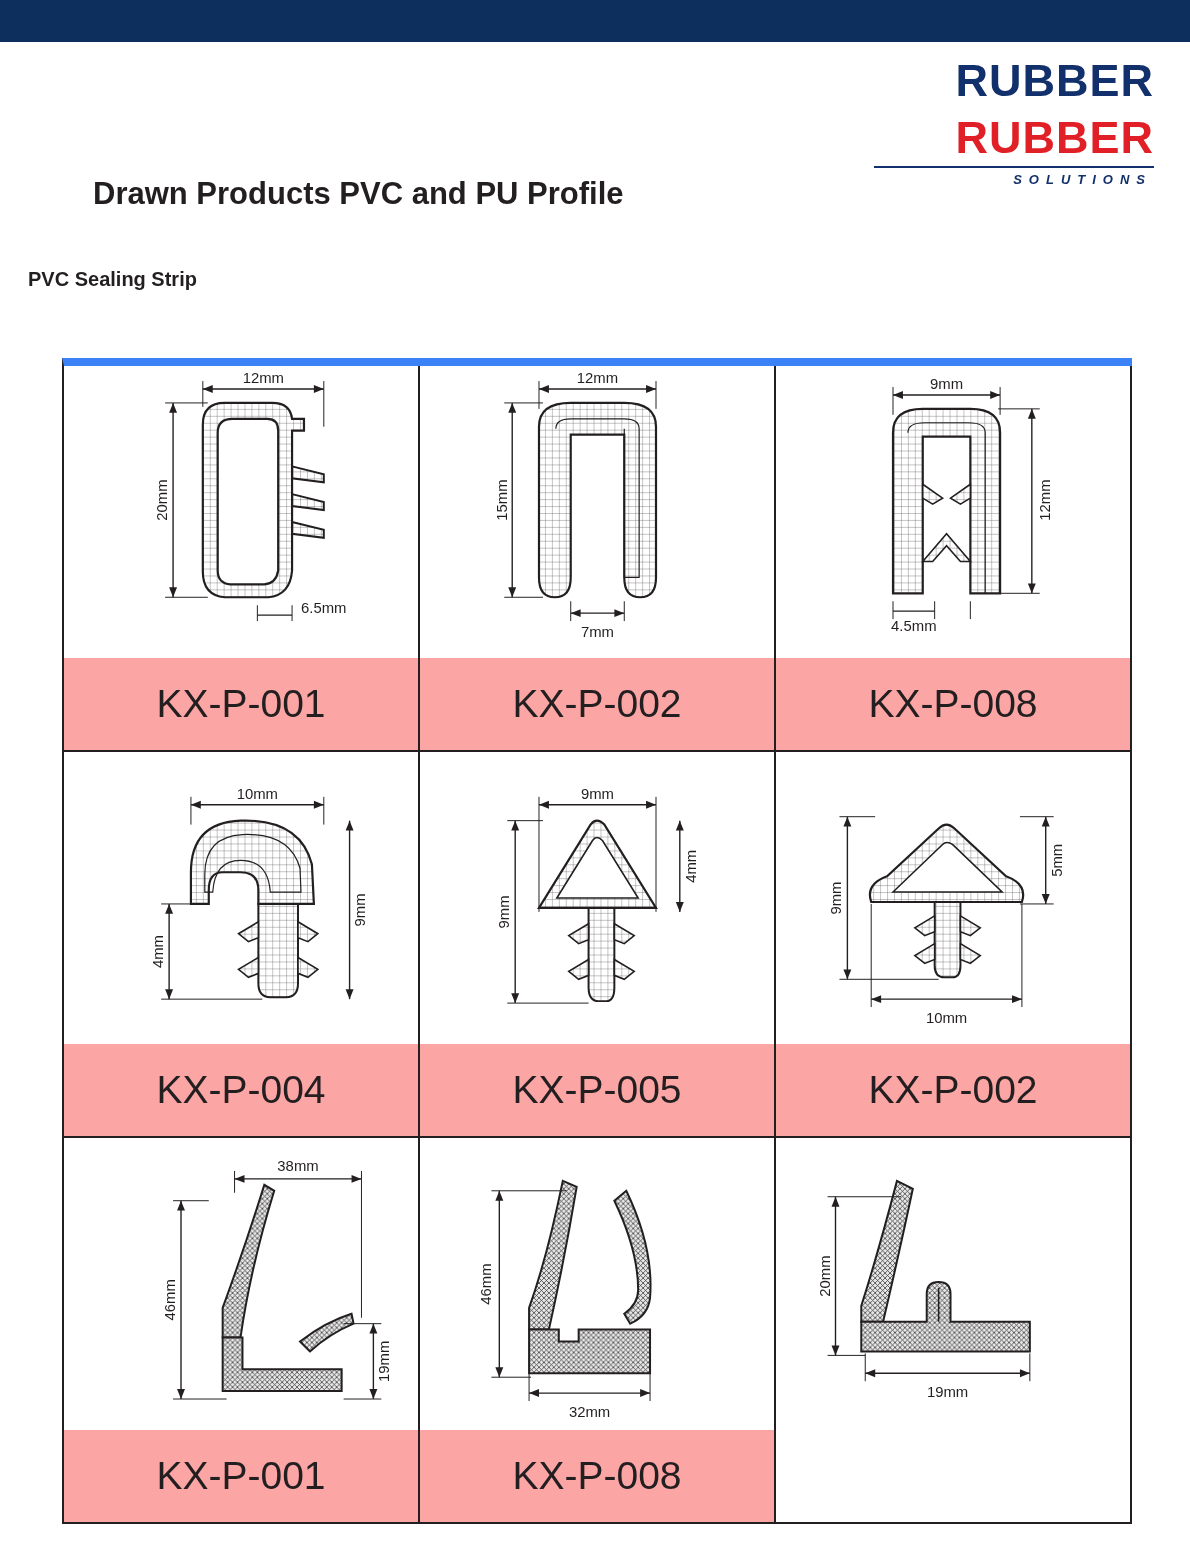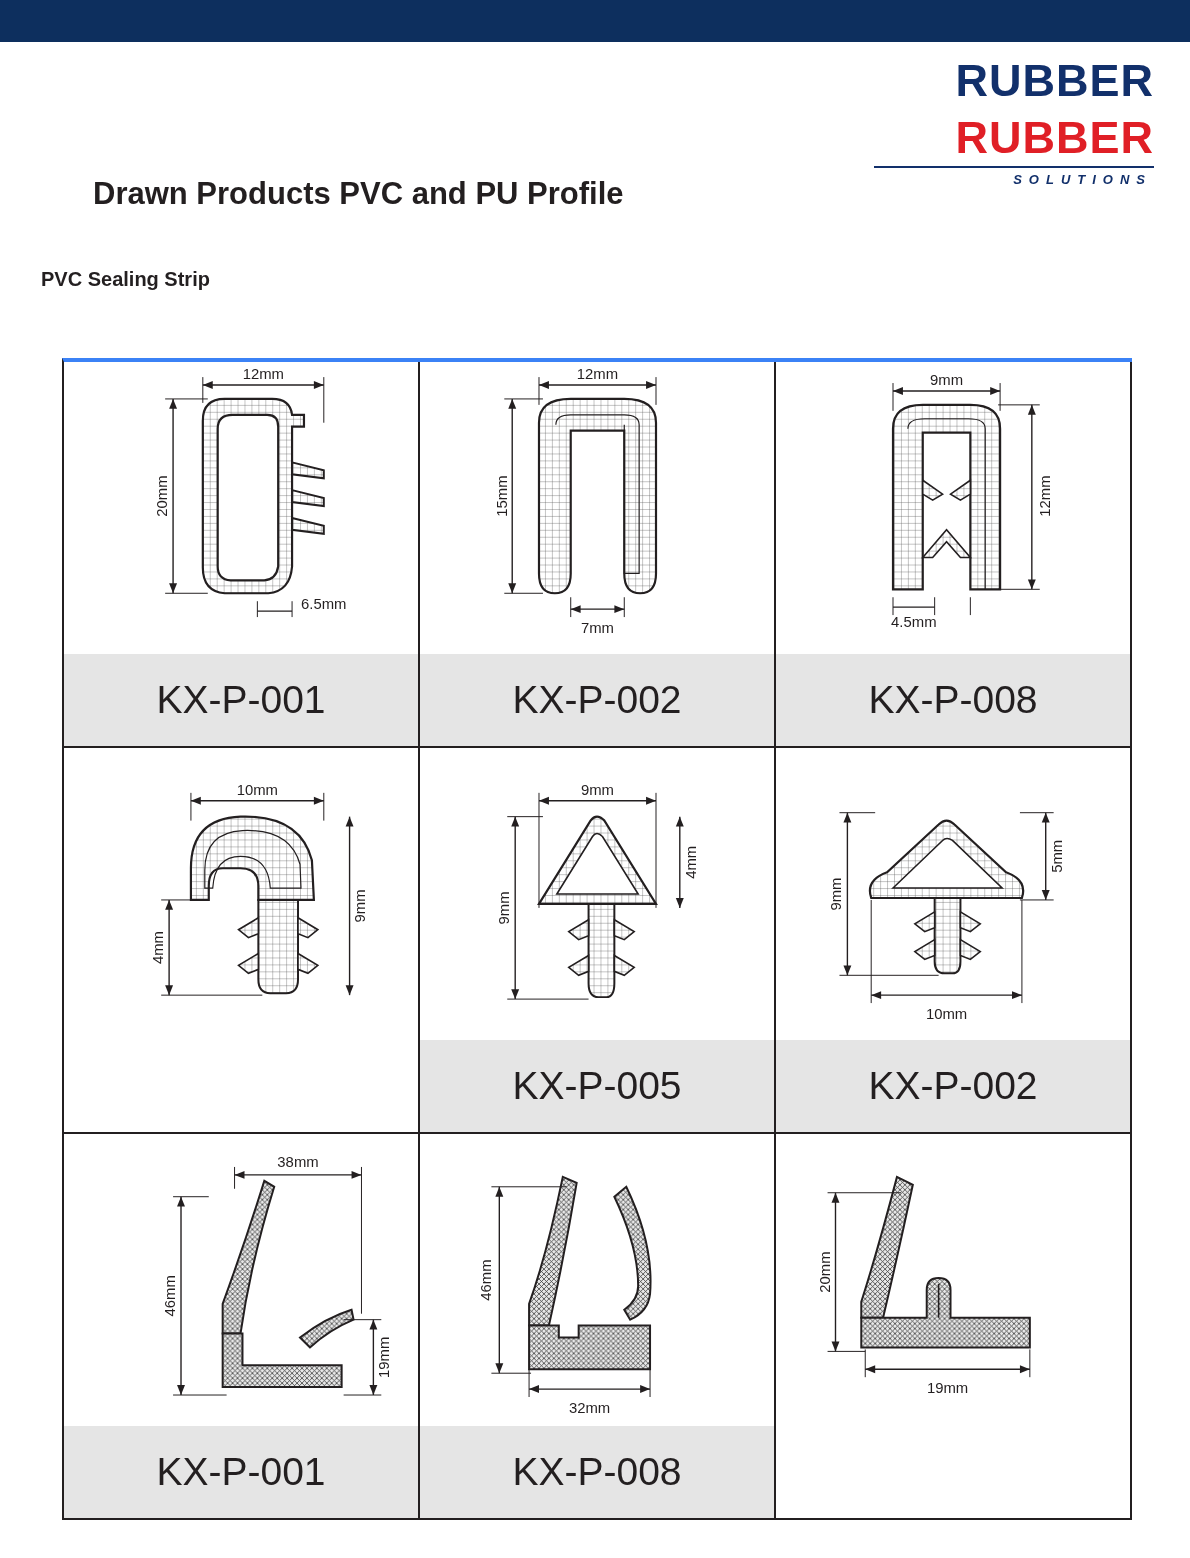--- a/index.html
+++ b/index.html
@@ -63,52 +63,52 @@
     top: 176px;
     left: 48px;
     font-size: 31px;
     font-weight: bold;
     color: #231f20;
     margin-left: 45px;
   }
   .section-title {
     position: absolute;
     top: 268px;
-    left: 41px;
+    left: 28px;
     font-size: 20px;
     font-weight: bold;
     color: #231f20;
   }
   .grid {
     position: absolute;
     top: 358px;
     left: 62px;
     width: 1070px;
     border-left: 2px solid #231f20;
-    border-top: 4px solid #3b82f6;
+    border-top: 8px solid #3b82f6;
     box-sizing: border-box;
   }
   .row {
     display: flex;
   }
   .cell {
     width: 356.66px;
     border-right: 2px solid #231f20;
     border-bottom: 2px solid #231f20;
     box-sizing: border-box;
     position: relative;
   }
   .cell-fig {
     height: 292px;
     background: #ffffff;
     overflow: hidden;
   }
   .cell-label {
     height: 92px;
-    background: #e5e5e5;
+    background: #fca5a5;
     display: flex;
     align-items: center;
     justify-content: center;
     font-size: 39px;
     color: #231f20;
     letter-spacing: 0px;
     font-family: "Liberation Sans", sans-serif;
   }
   .cell-fig svg {
     display: block;
@@ -297,20 +297,21 @@
           <text class="dimtxt" x="304" y="158" text-anchor="middle" transform="rotate(-90 304 158)">9mm</text>
 
           <line x1="106" y1="152" x2="106" y2="248" stroke="#231f20" stroke-width="1.4"></line>
           <path d="M106 152 L102 162 L110 162 Z" fill="#231f20"></path>
           <path d="M106 248 L102 238 L110 238 Z" fill="#231f20"></path>
           <line x1="98" y1="152" x2="132" y2="152" stroke="#231f20" stroke-width="1"></line>
           <line x1="98" y1="248" x2="200" y2="248" stroke="#231f20" stroke-width="1"></line>
           <text class="dimtxt" x="100" y="200" text-anchor="middle" transform="rotate(-90 100 200)">4mm</text>
         </svg>
       </div>
+      <div class="cell-label">KX-P-004</div>
     </div>
 
     <div class="cell">
       <div class="cell-fig">
         <svg viewBox="0 0 357 292" xmlns="http://www.w3.org/2000/svg">
           <defs>
             <pattern id="hatch5" width="7" height="7" patternUnits="userSpaceOnUse">
               <rect width="7" height="7" fill="#ffffff"></rect>
               <path d="M0 0 L0 7 M0 0 L7 0" stroke="#555" stroke-width="0.7"></path>
             </pattern>

